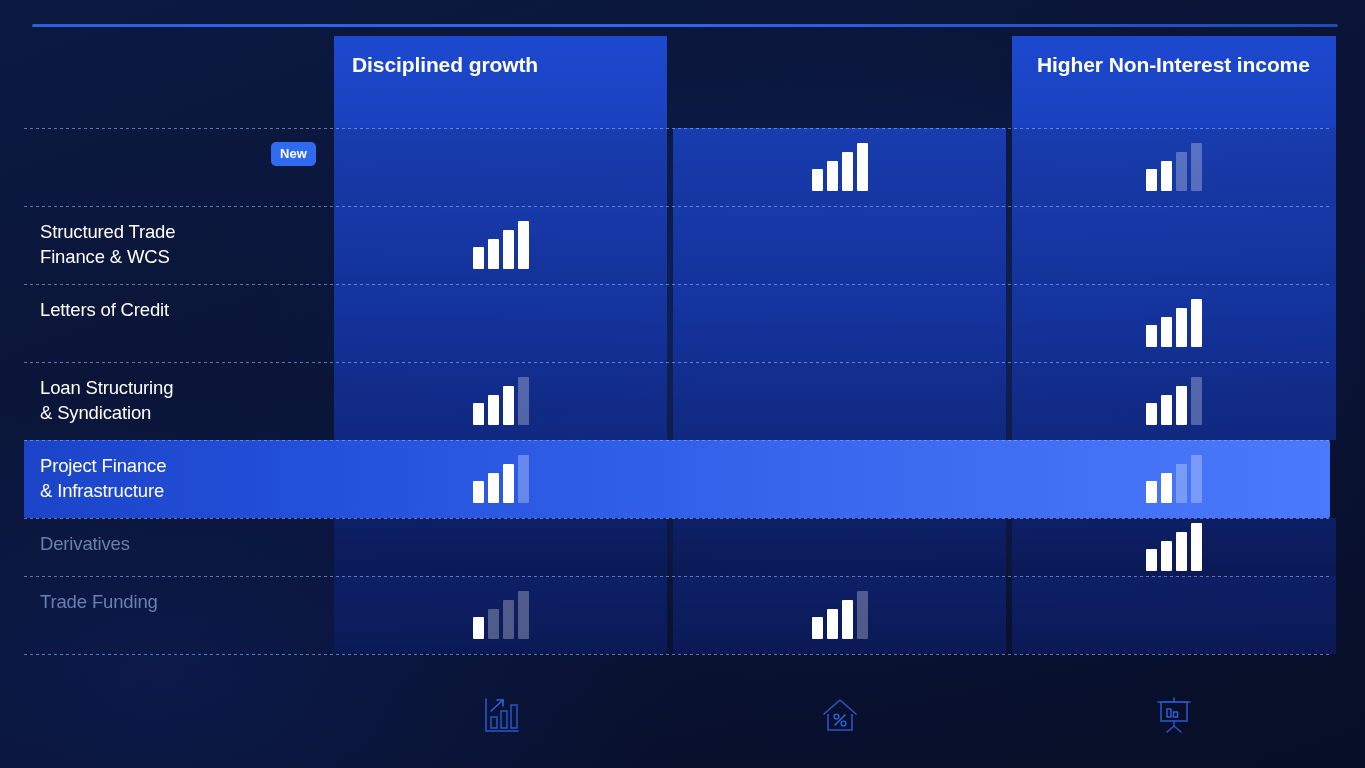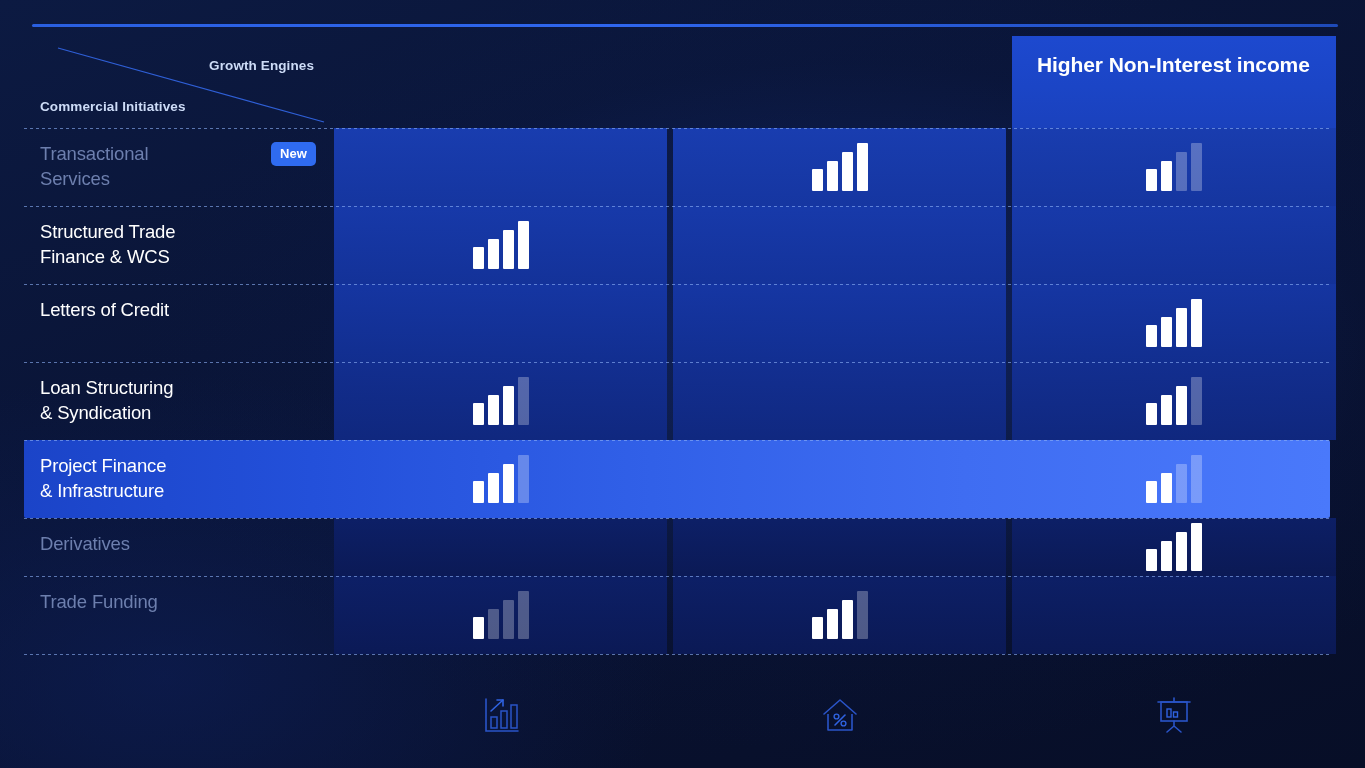--- a/index.html
+++ b/index.html
@@ -150,36 +150,28 @@
 </style>
 </head>
 <body>
 
 <div class="slide">
 
   <div class="accent-rule"></div>
 
   <div class="matrix">
 
-    <div class="corner">
-      <svg class="diag" viewBox="0 0 304 92" preserveAspectRatio="none">
-        <line x1="34" y1="12" x2="300" y2="86" stroke="#2f5fd6" stroke-width="1.2"></line>
-      </svg>
-      <div class="axis-top">Growth Engines</div>
-      <div class="axis-left">Commercial Initiatives</div>
-    </div>
 
     <div class="vgap" style="grid-column:2;grid-row:1;"></div>
+    <div class="col-head c1">Disciplined growth</div>
     <div class="vgap" style="grid-column:4;grid-row:1;"></div>
     <div class="vgap" style="grid-column:6;grid-row:1;"></div>
     <div class="col-head c3">Higher Non-Interest income</div>
 
     <div id="body-slot" style="display:contents"><div class="rowlabel dim" style="grid-row: 2;">
-          <span class="lbl">Transactional
-Services</span>
           <span class="badge">New</span>
         </div><div class="vgap" style="grid-area: 2 / 2;"></div><div class="cell v1" style="grid-area: 2 / 3;"></div><div class="vgap" style="grid-area: 2 / 4;"></div><div class="cell v1" style="grid-area: 2 / 5;">
           <div class="bars">
             <div class="bar b1"></div>
             <div class="bar b2"></div>
             <div class="bar b3"></div>
             <div class="bar b4"></div>
           </div>
         </div><div class="vgap" style="grid-area: 2 / 6;"></div><div class="cell v1" style="grid-area: 2 / 7;">
           <div class="bars">

